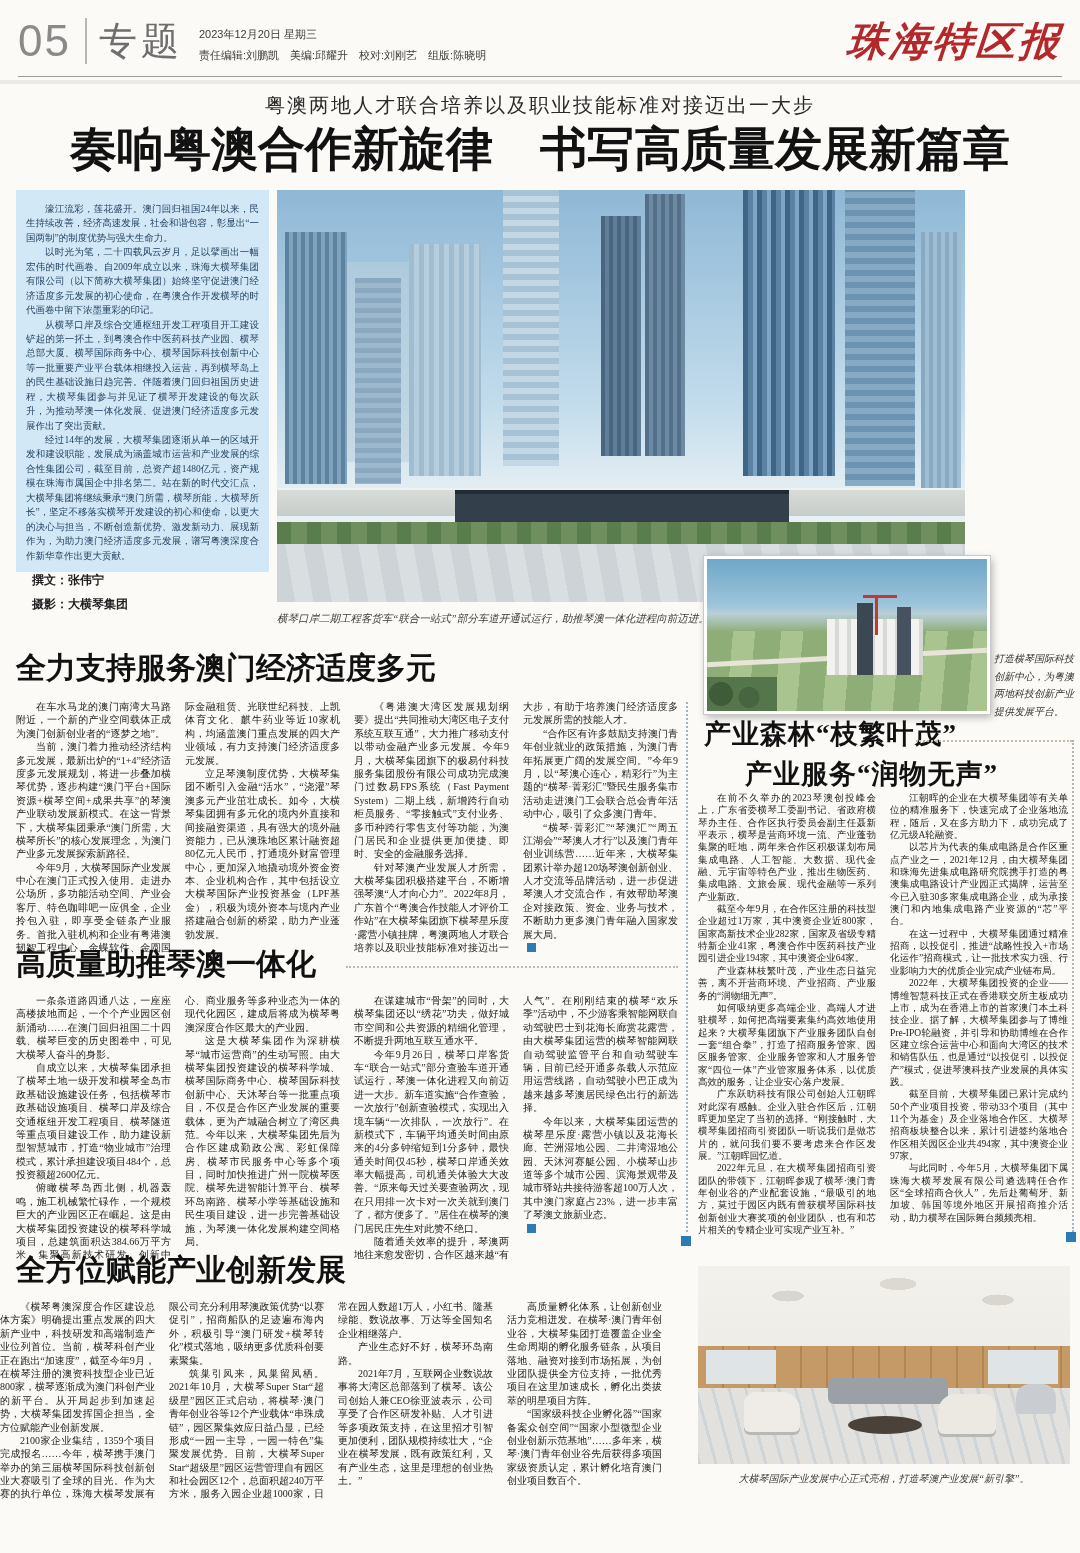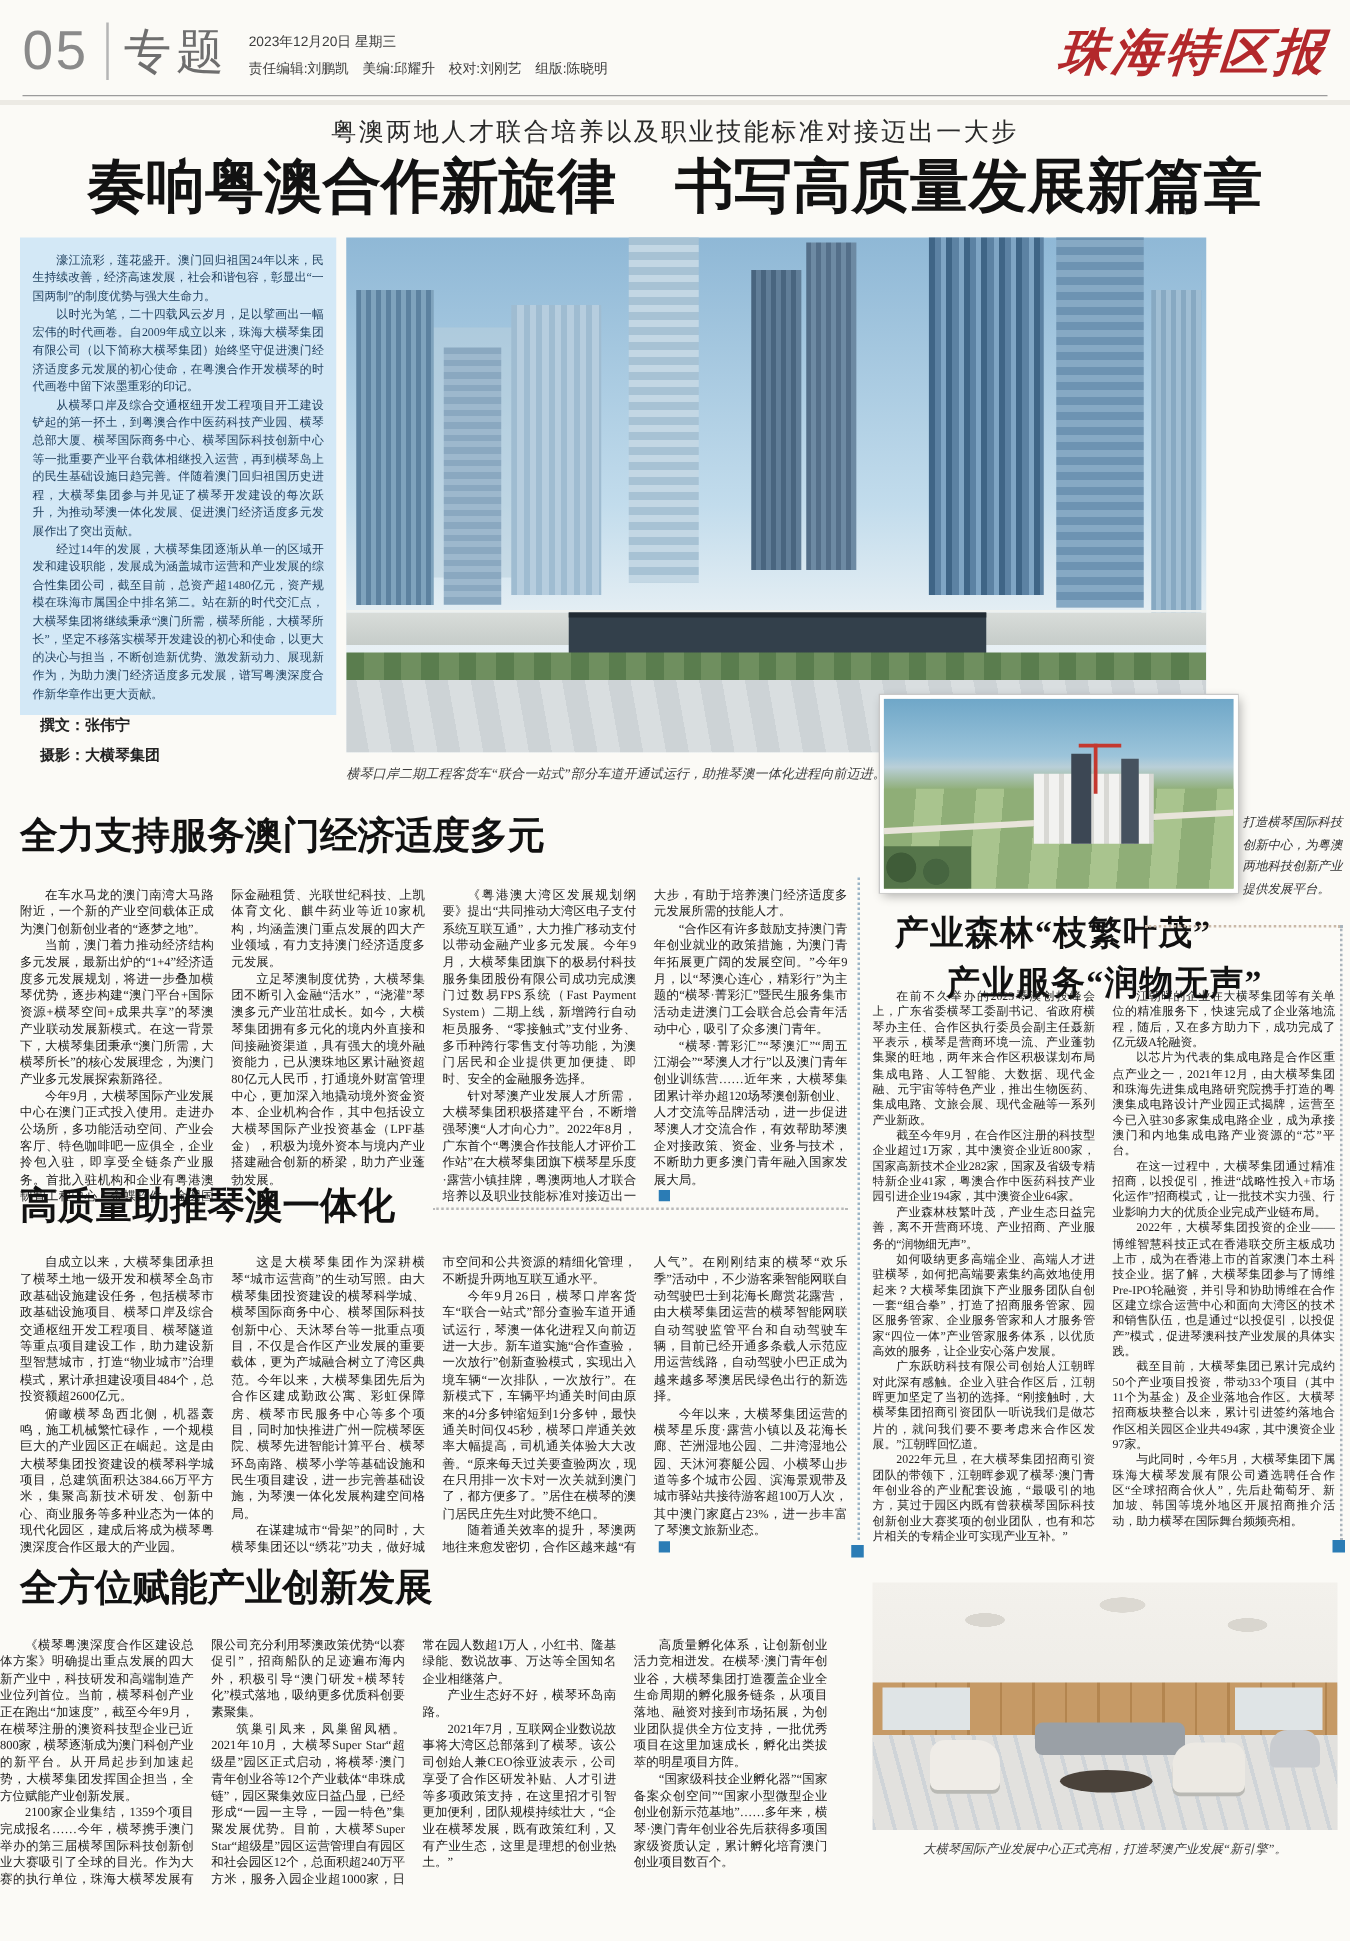--- a/index.html
+++ b/index.html
@@ -35,27 +35,27 @@
            font-family:"Liberation Serif",serif;}
   .insetphoto{left:704px;top:556px;width:280px;height:152px;border:3px solid #fff;
               box-shadow:0 0 0 1px #c8c8c8,2px 3px 8px rgba(0,0,0,.3);
               background:linear-gradient(180deg,#6fa7c8 0%,#9cc4da 30%,#b9cfd8 36%,#8fae77 48%,#9ab786 100%);}
   .insetcap{position:absolute;left:994px;top:650px;width:80px;font-size:10px;font-style:italic;color:#333;
             line-height:1.75;text-align:justify;font-family:"Liberation Serif",serif;}
   
   .h2x{position:absolute;margin:0;font-family:"Liberation Serif",serif;font-weight:900;color:#111;}
   .cols{position:absolute;column-gap:14px;font-size:10px;line-height:1.34;text-align:justify;overflow:hidden;
         color:#1c1c1c;font-family:"Liberation Serif",serif;}
-  .cols4{column-count:4;margin-top:10px;}
+  .cols4{column-count:4;}
   .cols2{column-count:2;}
   .endmark::after{content:"";display:inline-block;width:9px;height:9px;background:#2b7cb5;margin-left:4px;vertical-align:-1px;}
   .dotline{position:absolute;}
   .sq{position:absolute;width:10px;height:10px;background:#2b7cb5;}
   
-  .ra-h{position:absolute;margin:16px;font-family:"Liberation Serif",serif;font-weight:900;font-size:27px;color:#111;letter-spacing:1px;}
+  .ra-h{position:absolute;margin:4px;font-family:"Liberation Serif",serif;font-weight:900;font-size:27px;color:#111;letter-spacing:1px;}
   .ra-cap{position:absolute;left:698px;top:1472px;width:372px;text-align:center;font-size:10px;font-style:italic;
           color:#3c3c3c;font-family:"Liberation Serif",serif;}
   
   .raphoto{left:698px;top:1266px;width:372px;height:198px;background:linear-gradient(180deg,#f3f1ec 0%,#efede8 40%,#d9d6d0 42%,#e2e1de 55%,#e6e5e2 100%);}
 </style>
 </head>
 <body>
 
 <div class="page">
 
@@ -128,20 +128,21 @@
       <p>“合作区有许多鼓励支持澳门青年创业就业的政策措施，为澳门青年拓展更广阔的发展空间。”今年9月，以“琴澳心连心，精彩行”为主题的“横琴·菁彩汇”暨民生服务集市活动走进澳门工会联合总会青年活动中心，吸引了众多澳门青年。</p>
       <p>“横琴·菁彩汇”“琴澳汇”“周五江湖会”“琴澳人才行”以及澳门青年创业训练营……近年来，大横琴集团累计举办超120场琴澳创新创业、人才交流等品牌活动，进一步促进琴澳人才交流合作，有效帮助琴澳企对接政策、资金、业务与技术，不断助力更多澳门青年融入国家发展大局。</p>
     </div>
 
   <div class="dotline" style="left:686px;top:702px;height:530px;border-left:2px dotted #9ab4c6;"></div>
   <div class="sq" style="left:681px;top:1236px;"></div>
 
   <h2 class="h2x" style="left:16px;top:944px;font-size:30px;">高质量助推琴澳一体化</h2>
   <div class="dotline" style="left:346px;top:966px;width:332px;border-top:2px dotted #b8b8b8;"></div>
   <div class="cols cols4 endmark" style="left:16px;top:994px;width:662px;height:286px;">
+      <p>一条条道路四通八达，一座座高楼拔地而起，一个个产业园区创新涌动……在澳门回归祖国二十四载、横琴巨变的历史图卷中，可见大横琴人奋斗的身影。</p>
       <p>自成立以来，大横琴集团承担了横琴土地一级开发和横琴全岛市政基础设施建设任务，包括横琴市政基础设施项目、横琴口岸及综合交通枢纽开发工程项目、横琴隧道等重点项目建设工作，助力建设新型智慧城市，打造“物业城市”治理模式，累计承担建设项目484个，总投资额超2600亿元。</p>
       <p>俯瞰横琴岛西北侧，机器轰鸣，施工机械繁忙碌作，一个规模巨大的产业园区正在崛起。这是由大横琴集团投资建设的横琴科学城项目，总建筑面积达384.66万平方米，集聚高新技术研发、创新中心、商业服务等多种业态为一体的现代化园区，建成后将成为横琴粤澳深度合作区最大的产业园。</p>
       <p>这是大横琴集团作为深耕横琴“城市运营商”的生动写照。由大横琴集团投资建设的横琴科学城、横琴国际商务中心、横琴国际科技创新中心、天沐琴台等一批重点项目，不仅是合作区产业发展的重要载体，更为产城融合树立了湾区典范。今年以来，大横琴集团先后为合作区建成勤政公寓、彩虹保障房、横琴市民服务中心等多个项目，同时加快推进广州一院横琴医院、横琴先进智能计算平台、横琴环岛南路、横琴小学等基础设施和民生项目建设，进一步完善基础设施，为琴澳一体化发展构建空间格局。</p>
       <p>在谋建城市“骨架”的同时，大横琴集团还以“绣花”功夫，做好城市空间和公共资源的精细化管理，不断提升两地互联互通水平。</p>
       <p>今年9月26日，横琴口岸客货车“联合一站式”部分查验车道开通试运行，琴澳一体化进程又向前迈进一大步。新车道实施“合作查验，一次放行”创新查验模式，实现出入境车辆“一次排队，一次放行”。在新模式下，车辆平均通关时间由原来的4分多钟缩短到1分多钟，最快通关时间仅45秒，横琴口岸通关效率大幅提高，司机通关体验大大改善。“原来每天过关要查验两次，现在只用排一次卡对一次关就到澳门了，都方便多了。”居住在横琴的澳门居民庄先生对此赞不绝口。</p>
       <p>随着通关效率的提升，琴澳两地往来愈发密切，合作区越来越“有人气”。在刚刚结束的横琴“欢乐季”活动中，不少游客乘智能网联自动驾驶巴士到花海长廊赏花露营，由大横琴集团运营的横琴智能网联自动驾驶监管平台和自动驾驶车辆，目前已经开通多条载人示范应用运营线路，自动驾驶小巴正成为越来越多琴澳居民绿色出行的新选择。</p>
       <p>今年以来，大横琴集团运营的横琴星乐度·露营小镇以及花海长廊、芒洲湿地公园、二井湾湿地公园、天沐河赛艇公园、小横琴山步道等多个城市公园、滨海景观带及城市驿站共接待游客超100万人次，其中澳门家庭占23%，进一步丰富了琴澳文旅新业态。</p>
     </div>
 
   <h2 class="h2x" style="left:16px;top:1250px;font-size:30px;">全方位赋能产业创新发展</h2>

